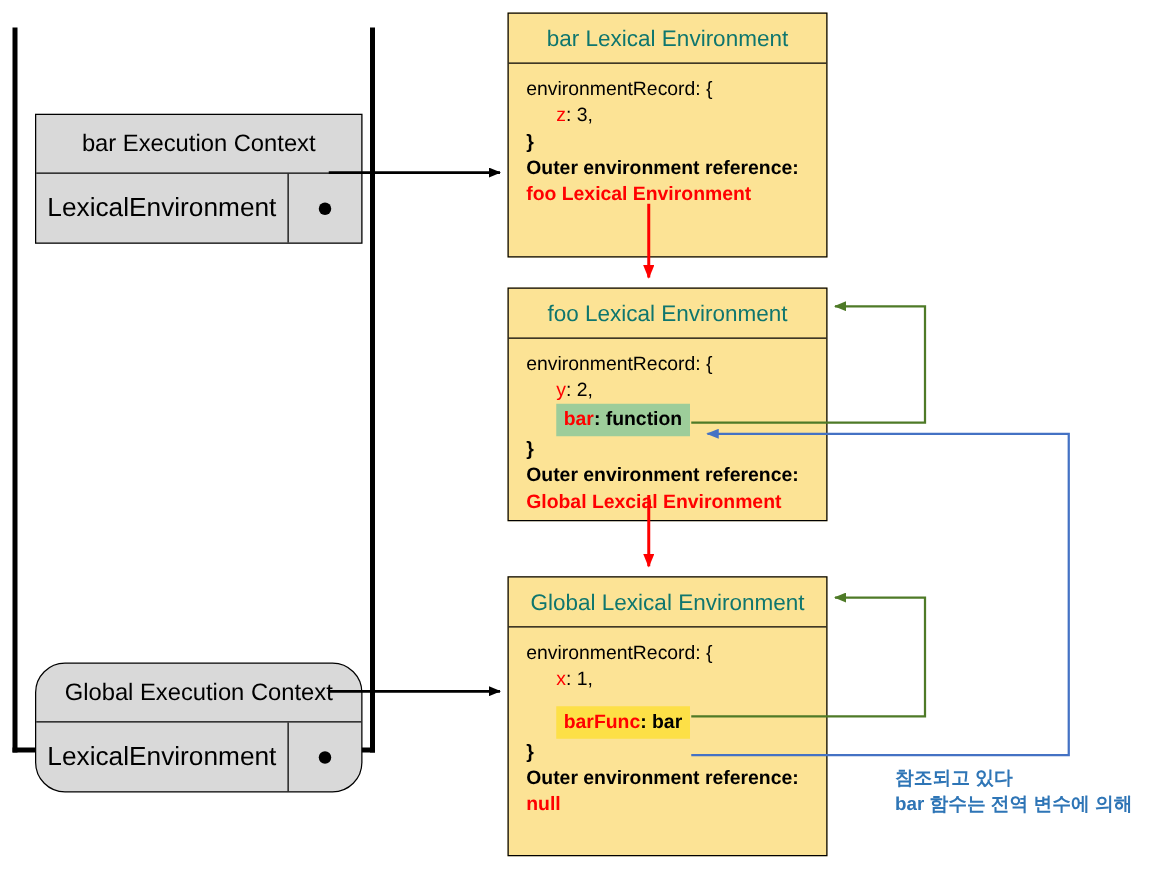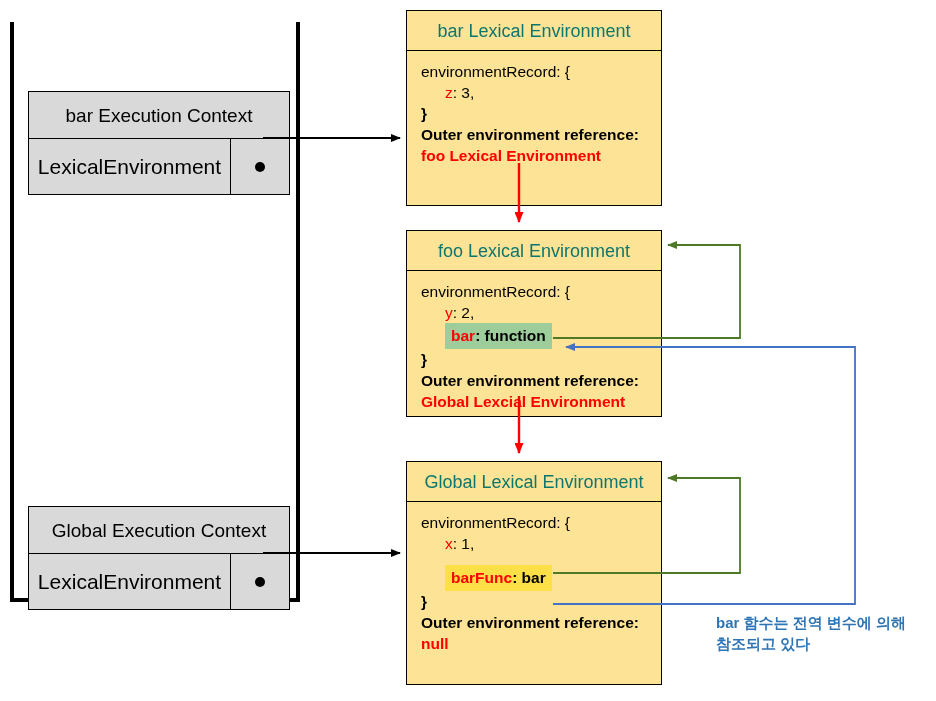--- a/index.html
+++ b/index.html
@@ -76,21 +76,21 @@
     top: 50%;
     width: 10px;
     height: 10px;
     margin-left: -5px;
     margin-top: -5px;
     background: #000000;
     border-radius: 50%;
   }
 
   #ec-bar    { left: 28px; top: 63px;  }
-  #ec-global { left: 28px; top: 478px; }
+  #ec-global { left: 28px; top: 502px; border-radius: 24px; }
 
   
   .lex-env {
     position: absolute;
     width: 256px;
     background: #fce395;
     border: 1.5px solid #000000;
     box-sizing: border-box;
   }
   .lex-env .le-title {
@@ -209,22 +209,22 @@
       <div class="le-line">environmentRecord: {</div>
       <div class="le-line le-indent"><span class="red">x</span><span>: 1,</span></div>
       <div class="le-line le-indent"><span class="hl hl-blue"><span class="key">barFunc</span><span class="val">: bar</span></span></div>
       <div class="le-line bold">}</div>
       <div class="le-line bold">Outer environment reference:</div>
       <div class="le-line bold-red">null</div>
     </div>
   </div>
 
   <div class="annotation">
+    <div>참조되고 있다</div>
     <div>bar 함수는 전역 변수에 의해</div>
-    <div>참조되고 있다</div>
   </div>
 
   <svg id="connectors" viewBox="0 0 936 701" xmlns="http://www.w3.org/2000/svg">
     <defs>
       <marker id="arr-black" markerWidth="10" markerHeight="8" refX="9" refY="4" orient="auto" markerUnits="userSpaceOnUse">
         <path d="M0,0 L10,4 L0,8 Z" fill="#000000"></path>
       </marker>
       <marker id="arr-red" markerWidth="11" markerHeight="9" refX="10" refY="4.5" orient="auto" markerUnits="userSpaceOnUse">
         <path d="M0,0 L11,4.5 L0,9 Z" fill="#ff0000"></path>
       </marker>

